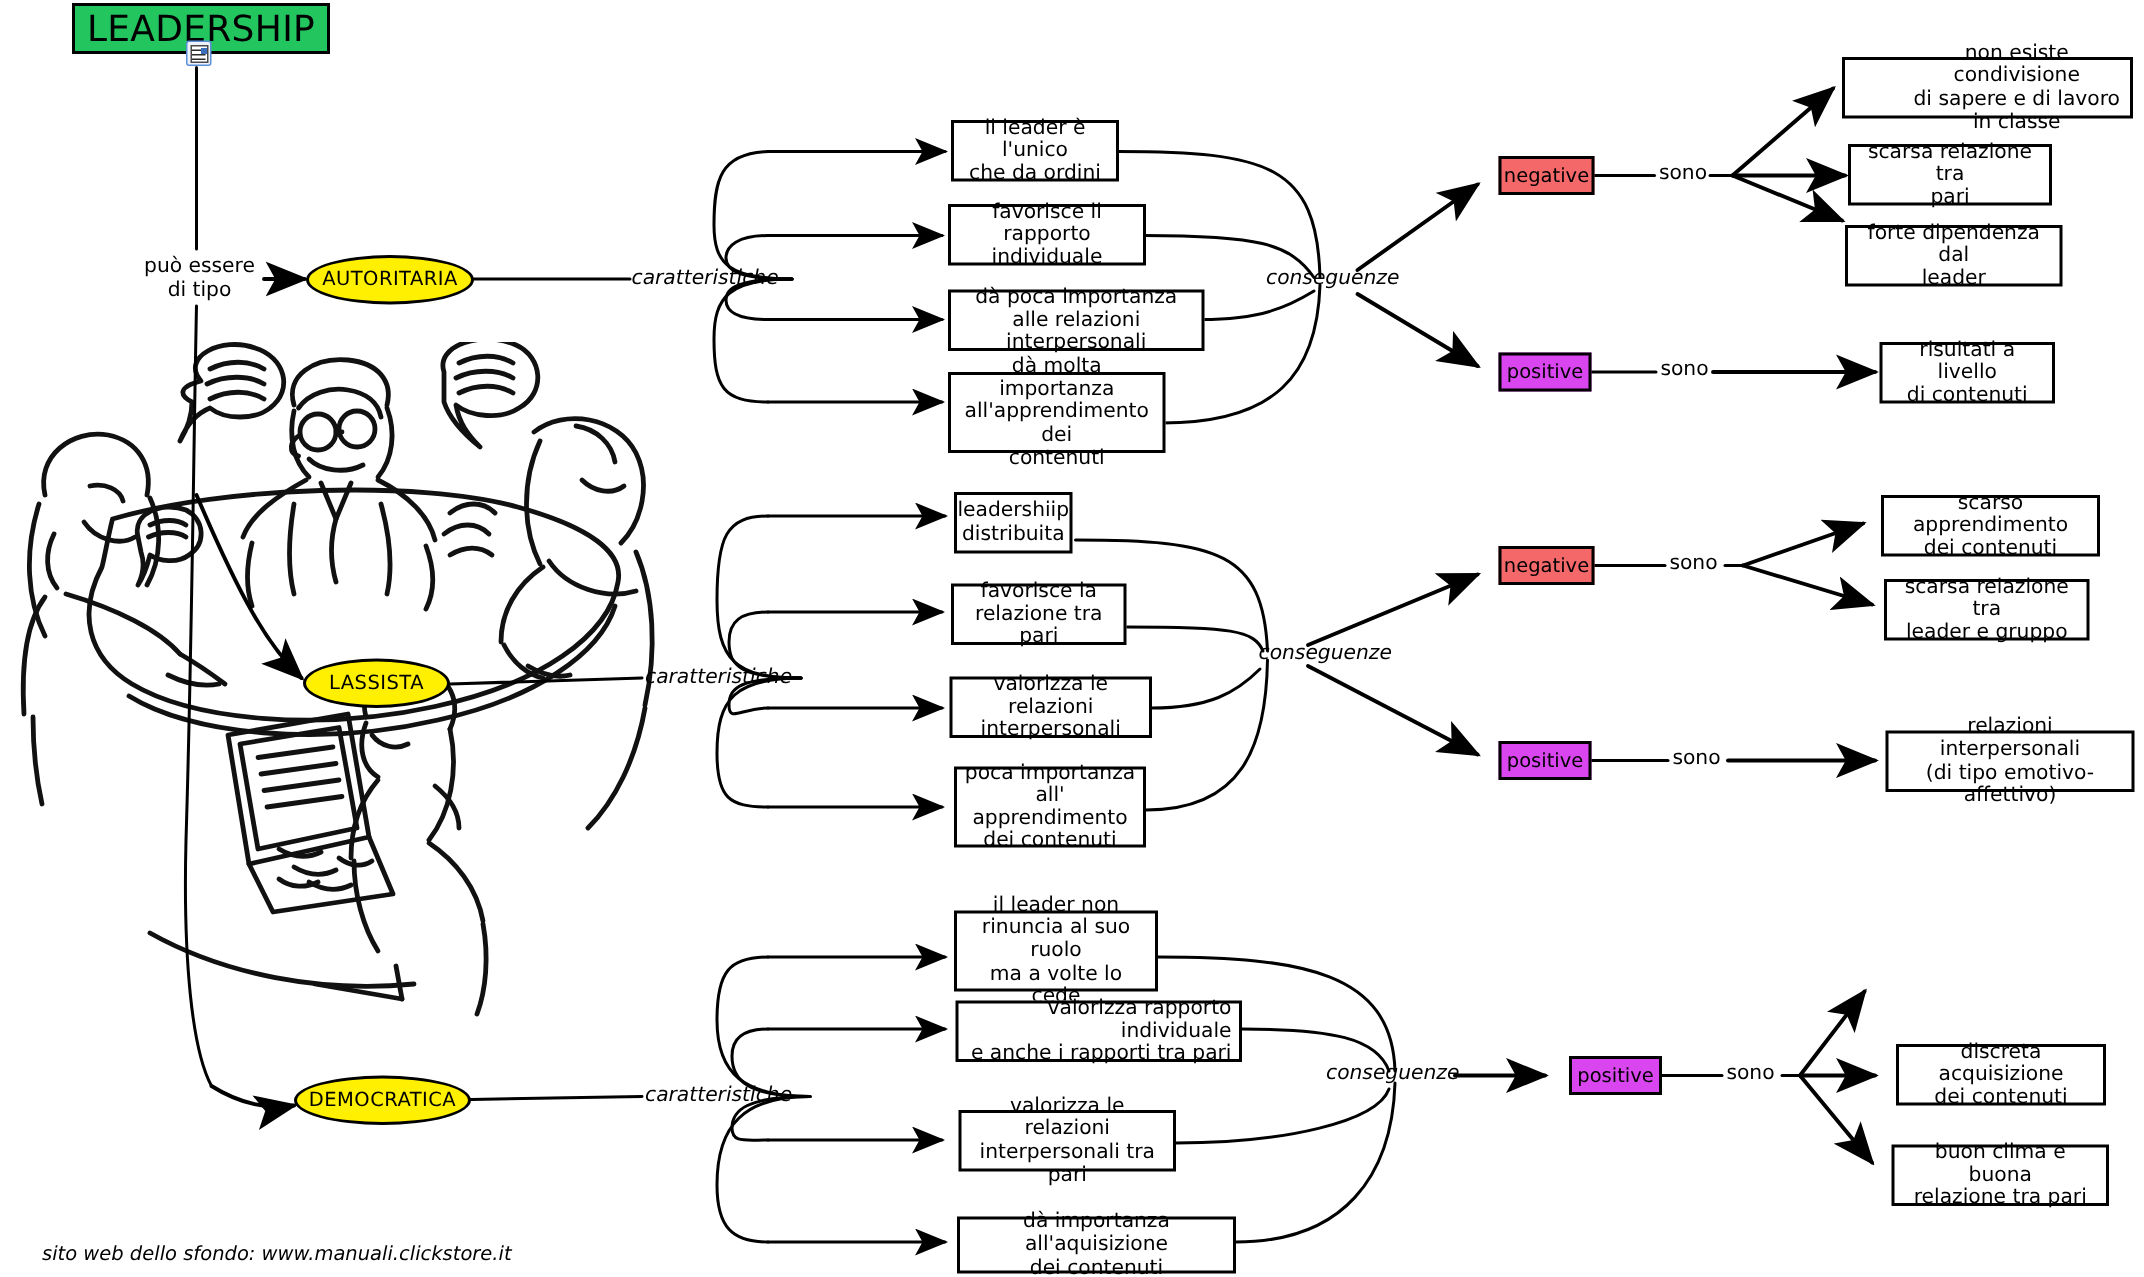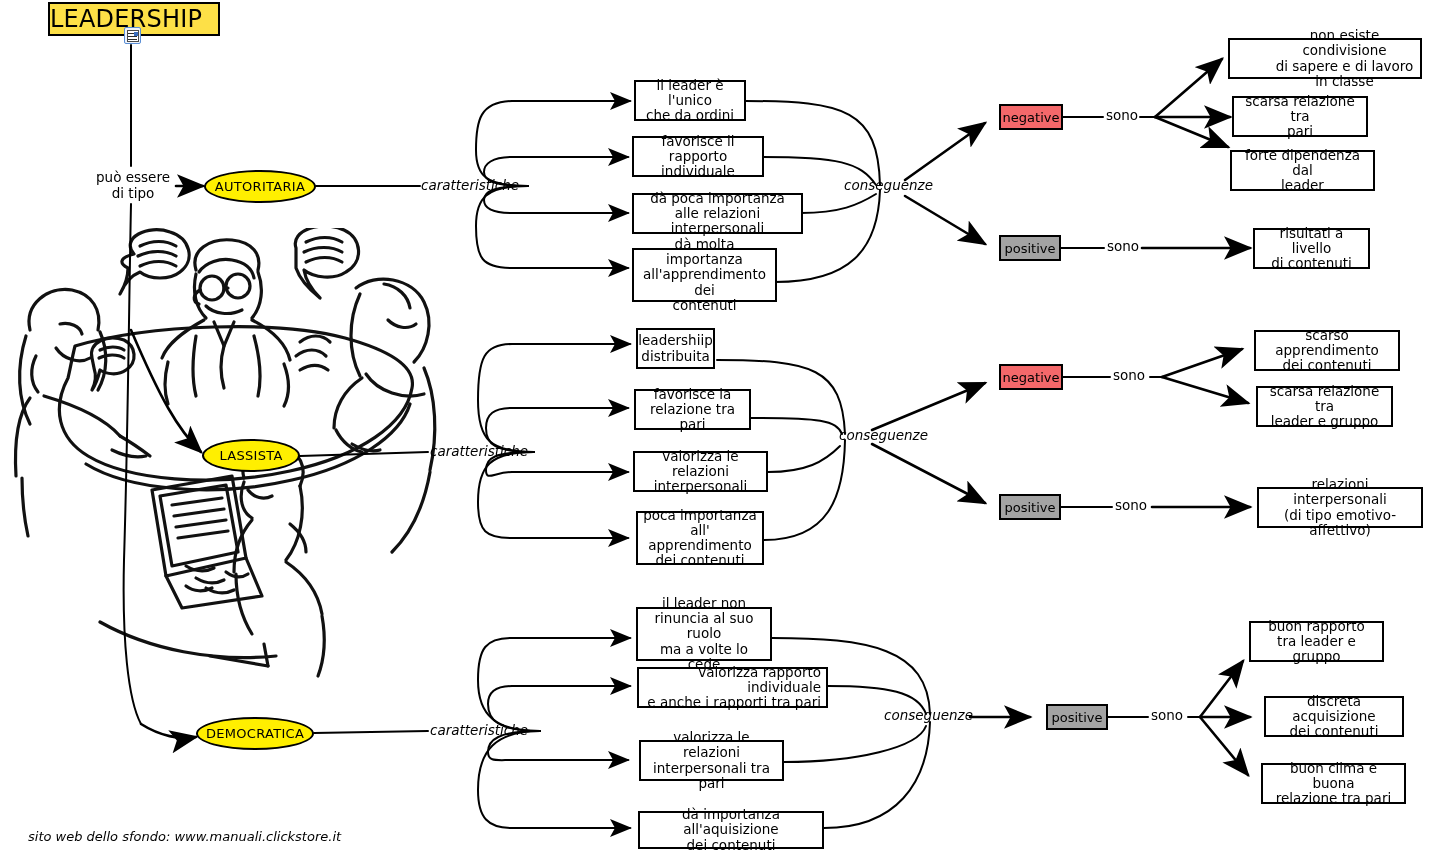--- a/index.html
+++ b/index.html
@@ -25,22 +25,22 @@
     border:2px solid #000;background:#fff;
     display:flex;align-items:center;justify-content:center;
     text-align:center;line-height:1.12;
     font-size:13.5px;color:#000;padding:2px 5px;
   }
   .nbox span{display:block;white-space:pre-line;}
 
   
   #title-box{
     position:absolute;left:48px;top:2px;width:168px;height:30px;
-    border:2px solid #000;background:#fde047;
-    display:flex;align-items:center;justify-content:flex-start;
+    border:2px solid #000;background:#22c55e;
+    display:flex;align-items:center;justify-content:center;
   }
   #title-box .t{font-size:24px;letter-spacing:.2px;line-height:1;}
 
   #title-icon{
     position:absolute;left:124px;top:27px;width:17px;height:17px;
     border:1px solid #5b8fd6;background:#eef3fb;border-radius:2px;
     box-sizing:border-box;
   }
   #title-icon .pg{
     position:absolute;left:2px;top:2px;width:12px;height:12px;
@@ -60,21 +60,21 @@
     font-size:13px;letter-spacing:.3px;color:#000;
   }
 
   
   .badge{
     position:absolute;box-sizing:border-box;
     display:flex;align-items:center;justify-content:center;
     font-size:13px;padding:1px 6px;color:#000;
   }
   .badge.neg{background:#f4686a;border:2.5px solid #000;}
-  .badge.pos{background:#a3a3a3;border:2.5px solid #000;}
+  .badge.pos{background:#d946ef;border:2.5px solid #000;}
 
   
   .label{
     position:absolute;font-size:13.5px;color:#000;
     text-align:center;line-height:1.15;white-space:pre-line;
   }
   .label.ital{font-style:italic;font-size:13.5px;}
 
   #footer-note{
     position:absolute;left:28px;top:829px;
@@ -402,24 +402,20 @@
   <div class="nbox" style="left:638px;top:811px;width:186px;height:38px;text-align:center;">
     <span>dà importanza all'aquisizione
 dei contenuti</span>
     </div>
 
   <div class="label ital" style="left:884px;top:708px;width:84px;">conseguenze</div>
 
   <div class="badge pos" style="left:1046px;top:704px;width:62px;height:26px;">positive</div>
   <div class="label" style="left:1148px;top:708px;width:38px;">sono</div>
 
-  <div class="nbox" style="left:1249px;top:621px;width:135px;height:41px;">
-    <span>buon rapporto
-tra leader e gruppo</span>
-    </div>
   <div class="nbox" style="left:1264px;top:696px;width:140px;height:41px;">
     <span>discreta acquisizione
 dei contenuti</span>
     </div>
   <div class="nbox" style="left:1261px;top:763px;width:145px;height:41px;">
     <span>buon clima e buona
 relazione tra pari</span>
     </div>
 
   <div id="footer-note">sito web dello sfondo: www.manuali.clickstore.it</div>

